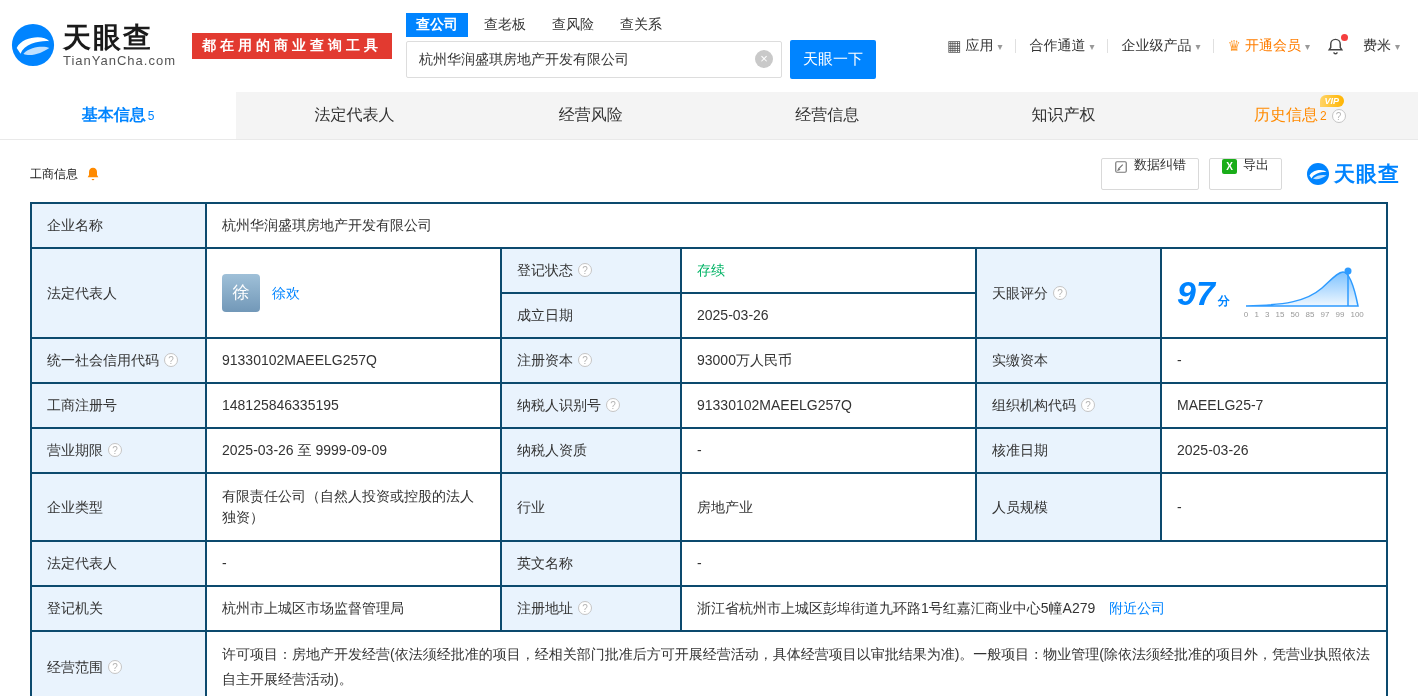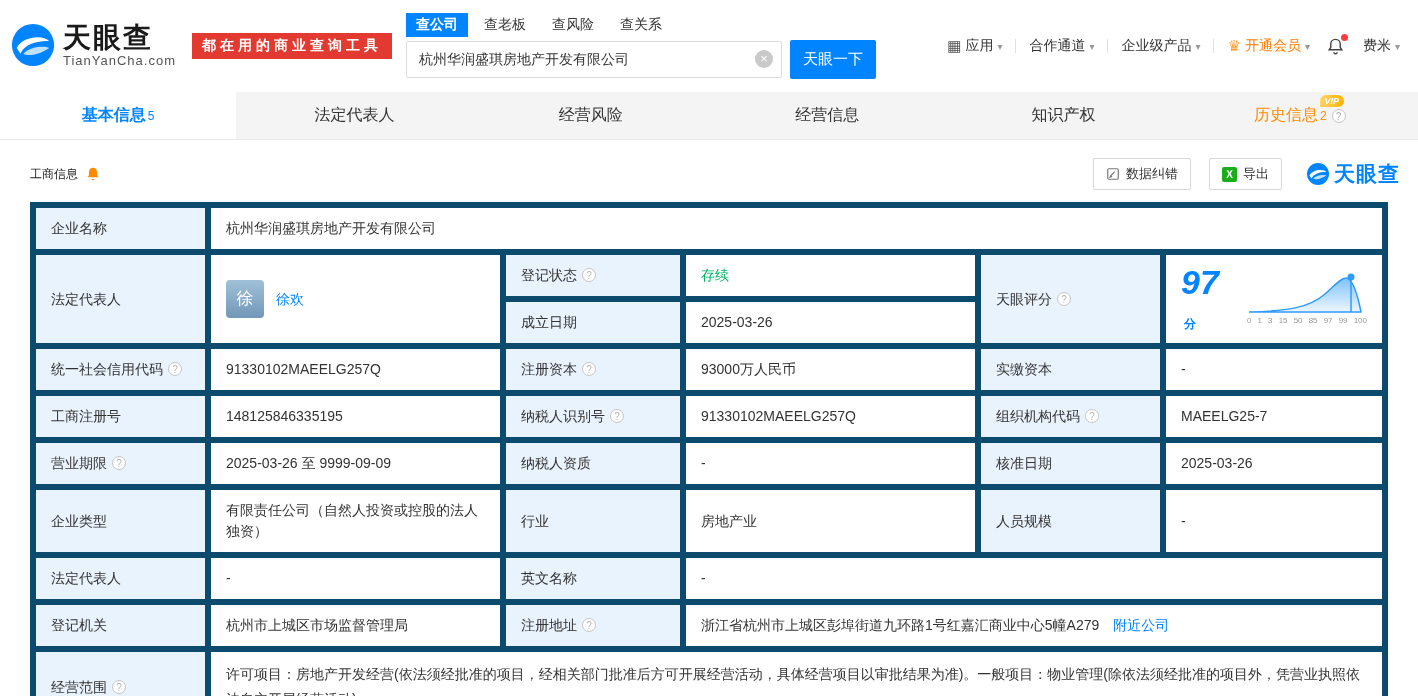--- a/index.html
+++ b/index.html
@@ -40,28 +40,28 @@
   .tab.active { background: #fff; color: #0084ff; font-weight: bold; }
   .tab sup { font-size: 12px; margin-left: 2px; font-weight: normal; }
   .tab.history { color: #ff8a00; }
   .vip-tag { position: absolute; top: 3px; margin-left: 64px; background: linear-gradient(90deg,#ffd467,#ffb400); color: #fff; font-size: 9px; font-weight: bold; padding: 1px 5px; border-radius: 6px 6px 6px 0; font-style: italic; }
   .help { display: inline-block; width: 14px; height: 14px; border: 1px solid #c5c5c5; border-radius: 50%; color: #b5b5b5; font-size: 10px; line-height: 13px; text-align: center; margin-left: 5px; cursor: pointer; vertical-align: 1px; background: #fff; }
   
   .section-head { display: flex; align-items: center; padding: 18px 18px 12px 30px; }
   .section-title { font-size: 12px; font-weight: normal; color: #1a1a1a; }
   .section-bell { margin-left: 7px; display: flex; cursor: pointer; }
   .head-actions { margin-left: auto; display: flex; align-items: center; gap: 10px; }
-  .btn { display: flex; align-items: center; gap: 6px; height: 30px; padding: 15px 12px; border: 1px solid #d9d9d9; border-radius: 2px; background: #fff; font-size: 13px; color: #333; cursor: pointer; font-family: inherit; margin-left: 8px; }
+  .btn { display: flex; align-items: flex-end; gap: 6px; height: 30px; padding: 15px 12px; border: 1px solid #d9d9d9; border-radius: 2px; background: #fff; font-size: 13px; color: #333; cursor: pointer; font-family: inherit; }
   .excel-ic { width: 15px; height: 15px; background: #1aad19; color: #fff; border-radius: 2px; font-size: 10px; font-weight: bold; line-height: 15px; text-align: center; }
   .watermark { display: flex; align-items: center; gap: 4px; margin-left: 14px; }
   .watermark-text { color: #0084ff; font-size: 21px; font-weight: bold; letter-spacing: 1px; }
   
   .info-table { margin: 0 30px 24px 30px; }
   table { border-collapse: collapse; table-layout: fixed; width: 100%; font-size: 14px; }
-  th, td { border: 6px solid #0c4a6e; padding: 10px 15px; text-align: left; font-weight: normal; vertical-align: middle; line-height: 1.5; }
+  th, td { border: 2px solid #0c4a6e; padding: 10px 15px; text-align: left; font-weight: normal; vertical-align: middle; line-height: 1.5; }
   th.lbl { background: #e9f3fd; color: #333; }
   tr { height: 45px; }
   tr.tall { height: 68px; }
   .link { color: #0084ff; cursor: pointer; text-decoration: none; }
   .green { color: #00b365; }
   .rep-cell { display: flex; align-items: center; gap: 12px; }
   .avatar { width: 38px; height: 38px; border-radius: 4px; background: linear-gradient(180deg,#9fc0d8,#7298b8); color: #fff; font-size: 17px; display: flex; align-items: center; justify-content: center; }
   .score-cell { display: flex; align-items: center; gap: 14px; }
   .score-num { color: #0084ff; font-size: 34px; font-weight: bold; font-style: italic; line-height: 1; }
   .score-unit { color: #0084ff; font-size: 12px; font-style: normal; margin-left: 3px; }

